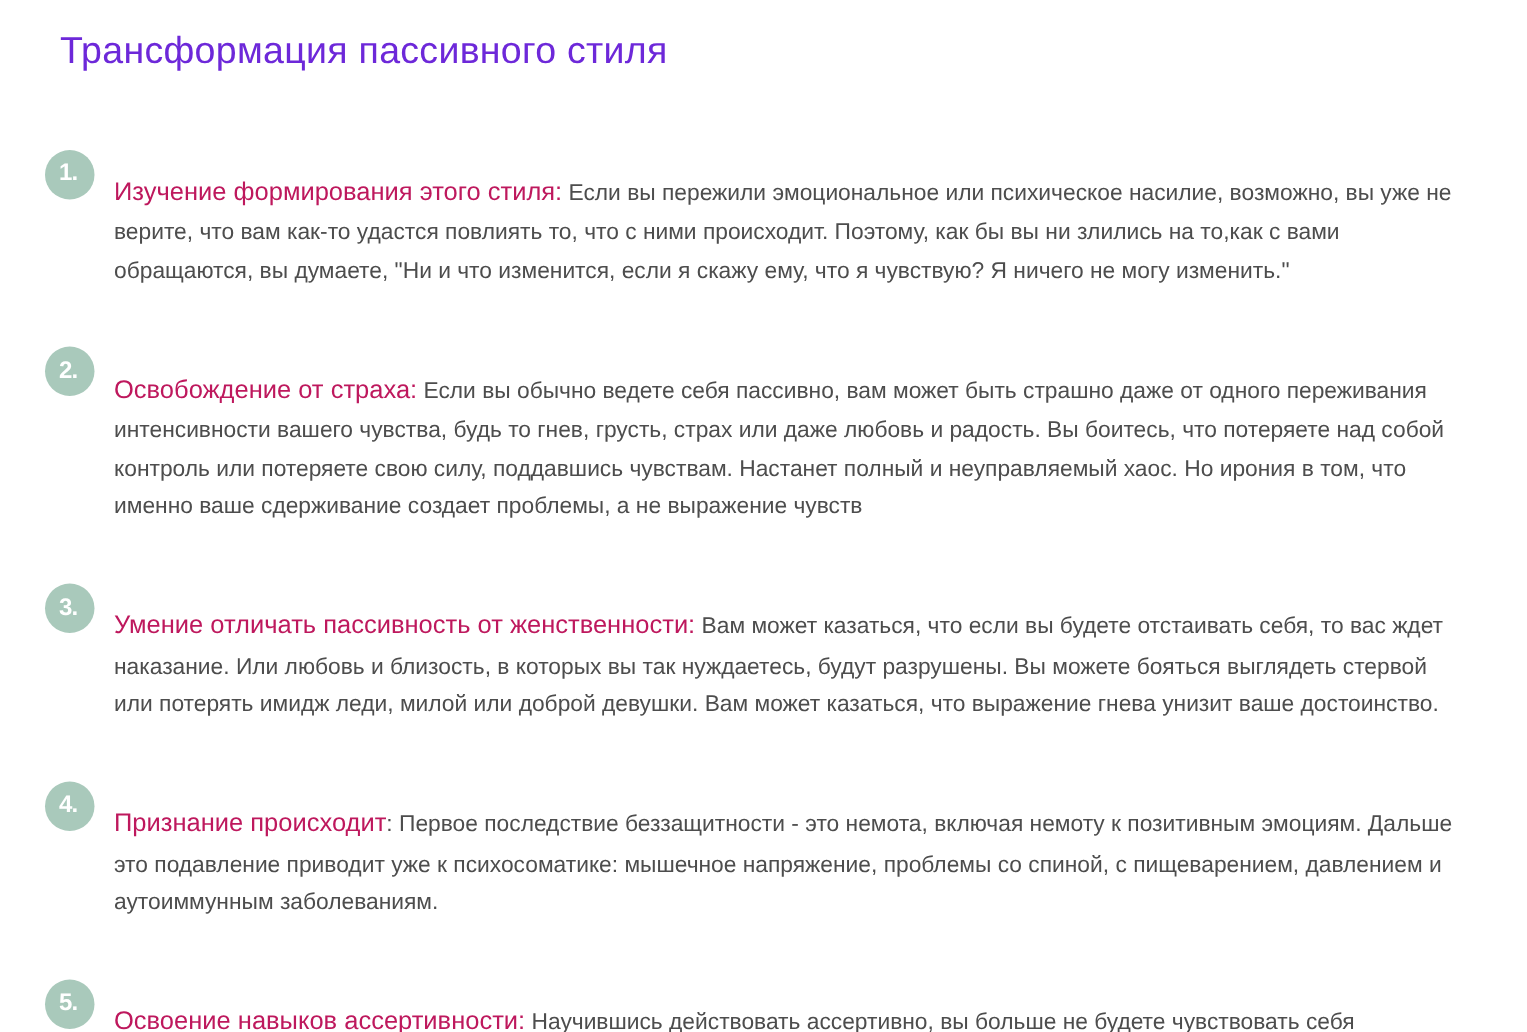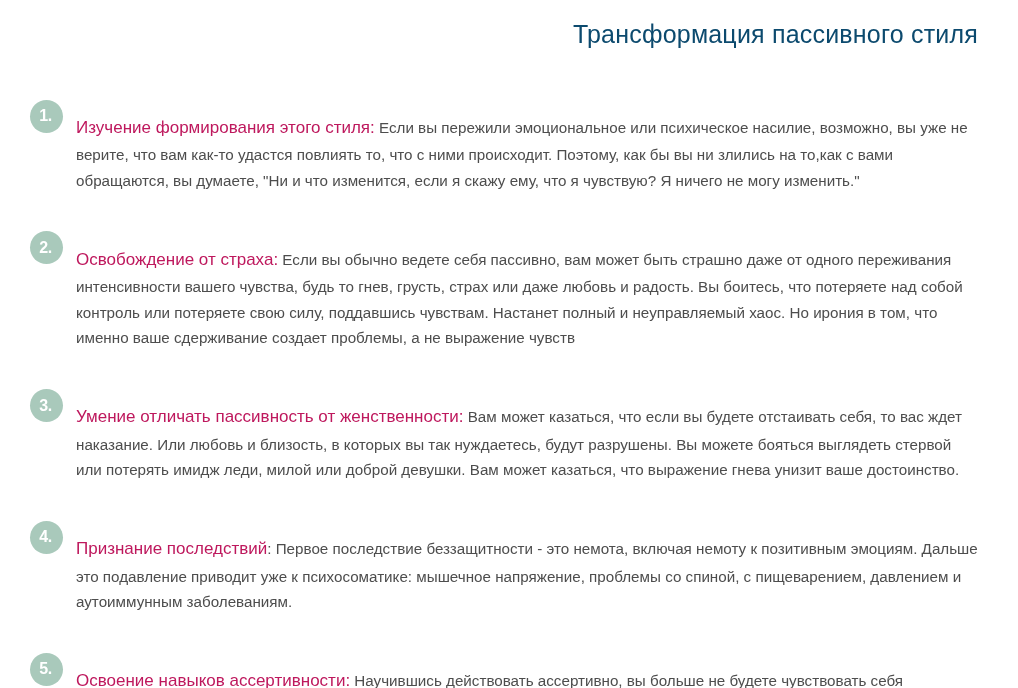--- a/index.html
+++ b/index.html
@@ -14,24 +14,24 @@
     color: #3d3d3d;
     overflow: hidden;
   }
   .page {
     position: relative;
     width: 1018px;
     height: 688px;
     box-sizing: border-box;
   }
   .doc-title {
-    text-align: right;
+    text-align: left;
     font-size: 25px;
     font-weight: 400;
-    color: #0c4a6e;
+    color: #6d28d9;
     letter-spacing: 0.2px;
     margin: 0;
     padding: 18px 40px 0 40px;
     line-height: 1.3;
   }
   .list {
     margin: 0;
     padding: 0;
     list-style: none;
     margin-top: 48px;
@@ -106,21 +106,21 @@
       <span class="badge">
           <span class="badge-inner">3.</span>
         </span>
       <p class="text"><span class="lead">Умение отличать пассивность от женственности:</span><span class="body-text"> Вам может казаться, что если вы будете отстаивать себя, то вас ждет наказание. Или любовь и близость, в которых вы так нуждаетесь, будут разрушены. Вы можете бояться выглядеть стервой или потерять имидж леди, милой или доброй девушки. Вам может казаться, что выражение гнева унизит ваше достоинство.</span></p>
     </li>
 
     <li class="item">
       <span class="badge">
           <span class="badge-inner">4.</span>
         </span>
-      <p class="text"><span class="lead">Признание последствий</span><span class="body-text">: Первое последствие беззащитности - это немота, включая немоту к позитивным эмоциям. Дальше это подавление приводит уже к психосоматике: мышечное напряжение, проблемы со спиной, с пищеварением, давлением и аутоиммунным заболеваниям.</span></p>
+      <p class="text"><span class="lead">Признание происходит</span><span class="body-text">: Первое последствие беззащитности - это немота, включая немоту к позитивным эмоциям. Дальше это подавление приводит уже к психосоматике: мышечное напряжение, проблемы со спиной, с пищеварением, давлением и аутоиммунным заболеваниям.</span></p>
     </li>
 
     <li class="item">
       <span class="badge">
           <span class="badge-inner">5.</span>
         </span>
       <p class="text"><span class="lead">Освоение навыков ассертивности:</span><span class="body-text"> Научившись действовать ассертивно, вы больше не будете чувствовать себя униженной или беспомощной, когда кто-то нарушает ваши границы. Ассертивное поведение поднимет вашу самооценку, снимет тревогу, поможет вам обрести большее уважение к себе и к другим.</span></p>
     </li>
 
   </ul>

